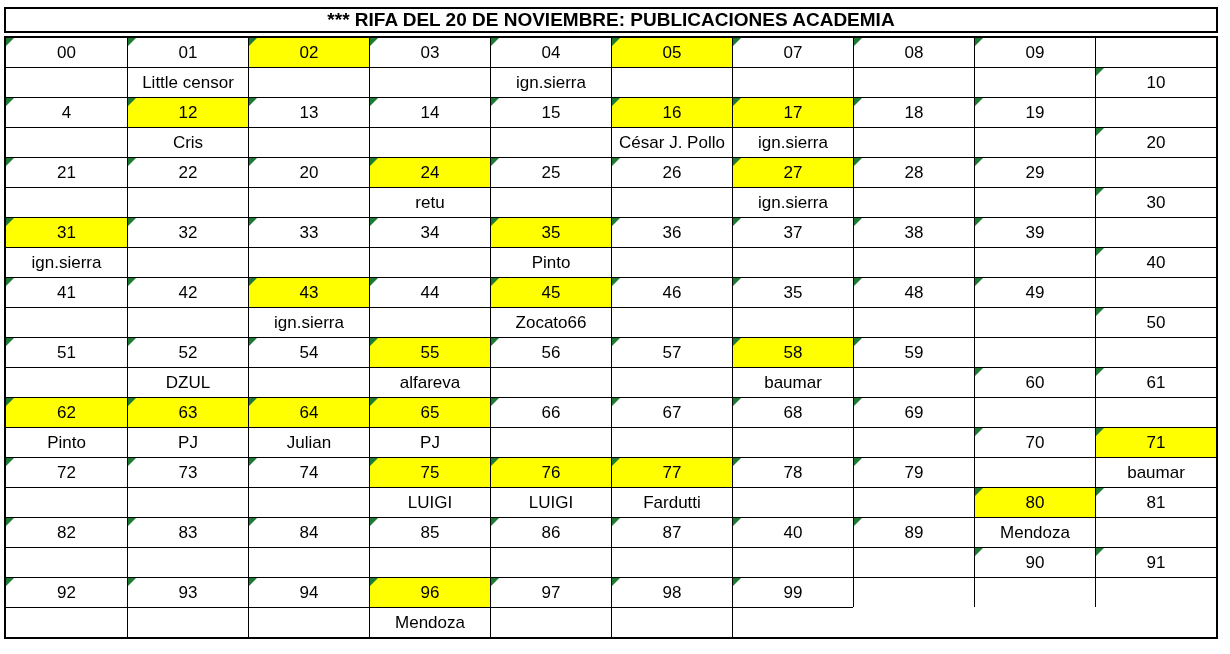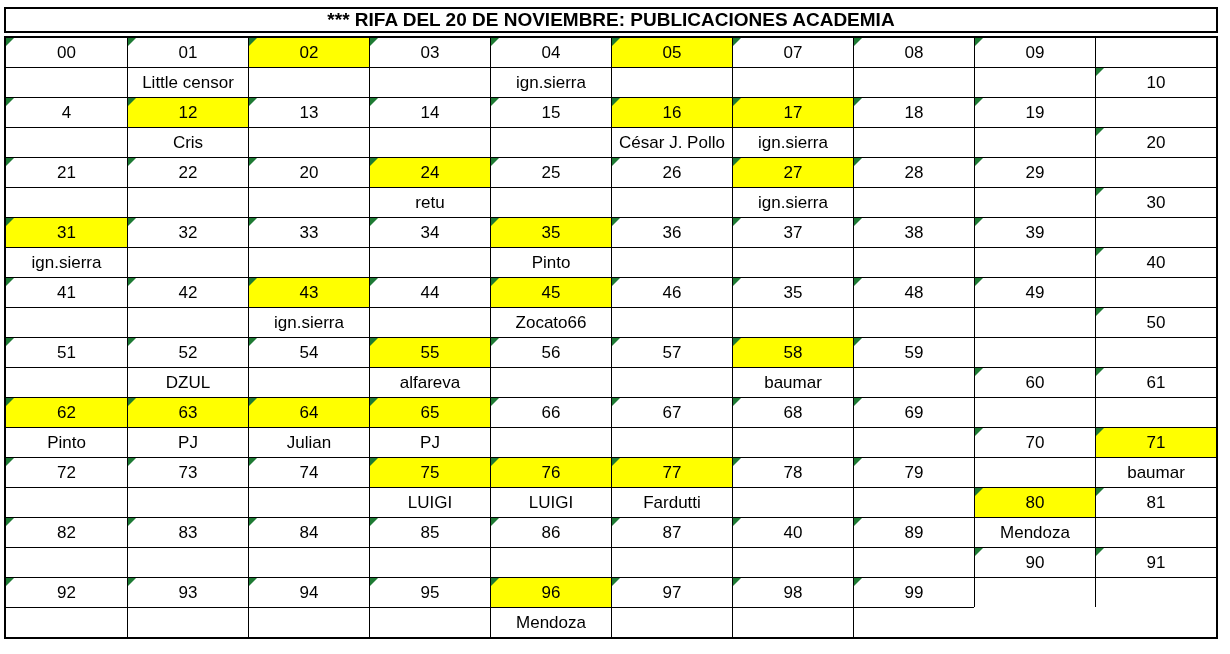--- a/index.html
+++ b/index.html
@@ -576,24 +576,20 @@
         <span class="val">92</span>
       </div>
       <div class="cell num">
         <span class="flag"></span>
         <span class="val">93</span>
       </div>
       <div class="cell num">
         <span class="flag"></span>
         <span class="val">94</span>
       </div>
-      <div class="cell num">
-        <span class="flag"></span>
-        <span class="val">95</span>
-      </div>
       <div class="cell num hl">
         <span class="flag"></span>
         <span class="val">96</span>
       </div>
       <div class="cell num">
         <span class="flag"></span>
         <span class="val">97</span>
       </div>
       <div class="cell num">
         <span class="flag"></span>

